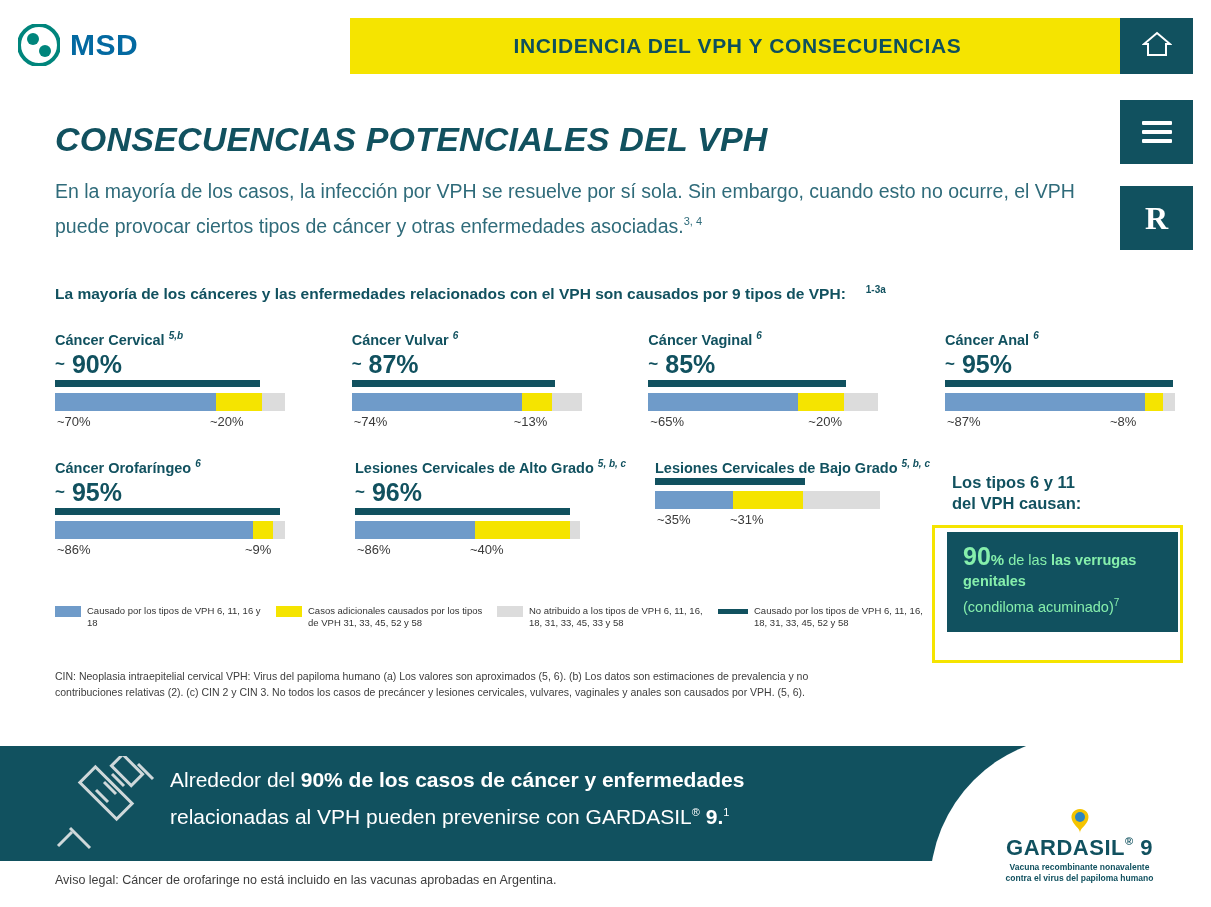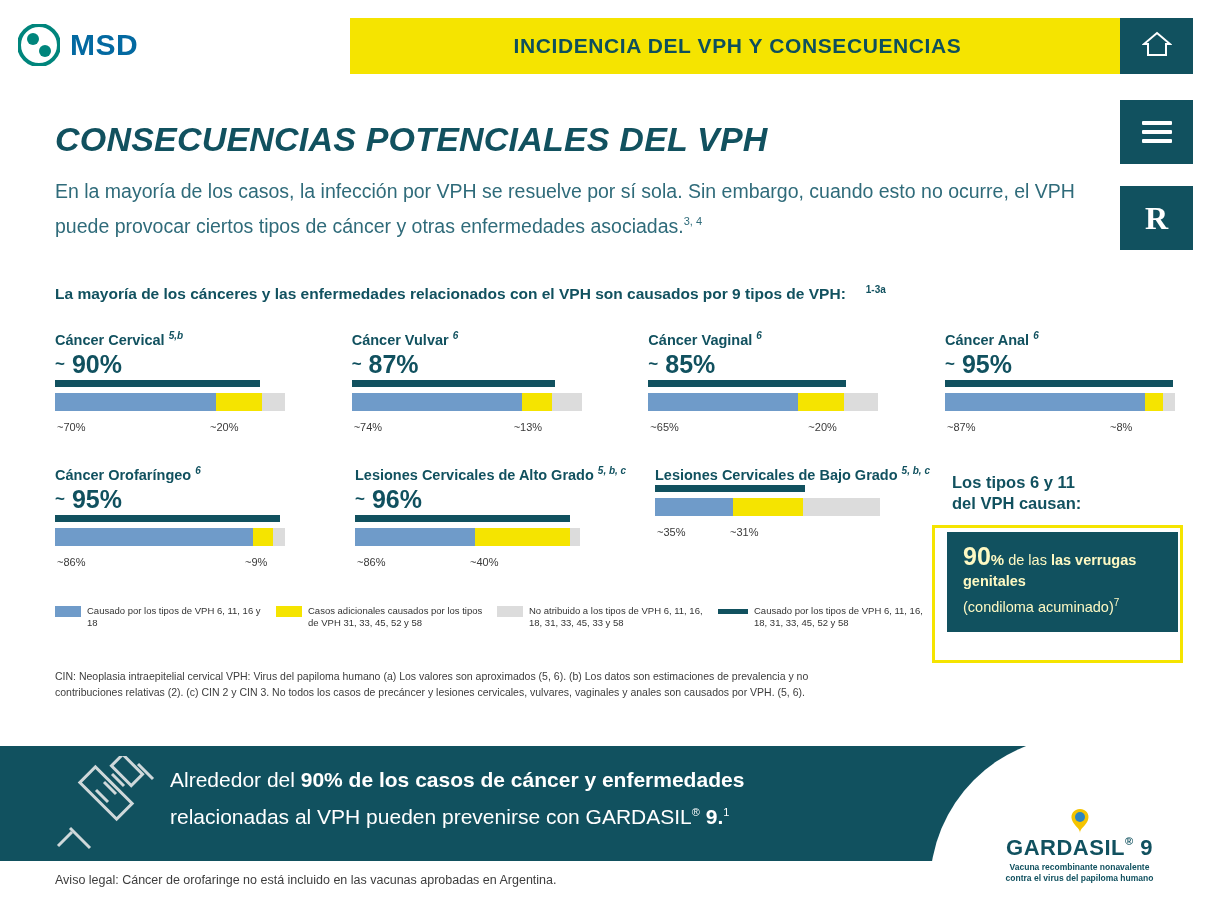--- a/index.html
+++ b/index.html
@@ -59,21 +59,21 @@
   .chart.c3{width:230px;}
   .chart-label{font-size:14.5px;font-weight:bold;color:#11515f;margin-bottom:2px;}
   .chart-label sup{font-size:10px;font-weight:bold;font-style:italic;}
   .chart-total{font-size:25px;font-weight:bold;color:#11515f;line-height:28px;margin-bottom:2px;}
   .chart-total .tilde{font-size:17px;vertical-align:top;}
   .teal-bar{height:7px;background:#11515f;margin-bottom:6px;}
   .stack{height:18px;display:flex;width:230px;}
   .seg-blue{background:#6f9bc9;}
   .seg-yellow{background:#f5e400;}
   .seg-grey{background:#dcdcdc;}
-  .pct-row{position:relative;height:18px;margin-top:10px;font-size:11px;color:#3a3a3a;}
+  .pct-row{position:relative;height:18px;margin-top:3px;font-size:13px;color:#3a3a3a;}
   .pct-row span{position:absolute;white-space:nowrap;}
 
   
   .legend{
     position:absolute;left:55px;top:605px;width:900px;
     display:flex;gap:14px;font-size:9.5px;color:#333;line-height:12px;
   }
   .legend-item{display:flex;gap:6px;align-items:flex-start;}
   .swatch{width:26px;height:11px;flex:0 0 auto;margin-top:1px;}
   .legend-item.l3 .swatch{height:5px;margin-top:4px;width:30px;}
@@ -83,21 +83,21 @@
   .callout-title{
     position:absolute;left:952px;top:472px;font-size:16.5px;font-weight:bold;
     color:#11515f;line-height:21px;
   }
   .callout-frame{
     position:absolute;left:932px;top:525px;width:245px;height:132px;
     border:3px solid #f5e400;
   }
   .callout-box{
     position:absolute;left:947px;top:532px;width:231px;height:100px;
-    background:#11515f;color:#fef9c3;padding:14px 16px 0 16px;box-sizing:border-box;
+    background:#11515f;color:#86efac;padding:14px 16px 0 16px;box-sizing:border-box;
     font-size:14.5px;line-height:21px;
   }
   .callout-box .big{font-size:25px;font-weight:bold;}
   .callout-box .pct{font-size:15px;font-weight:bold;}
   .callout-box b{font-weight:bold;}
   .callout-box sup{font-size:10px;}
 
   
   .footnotes{
     position:absolute;left:55px;top:668px;width:760px;

